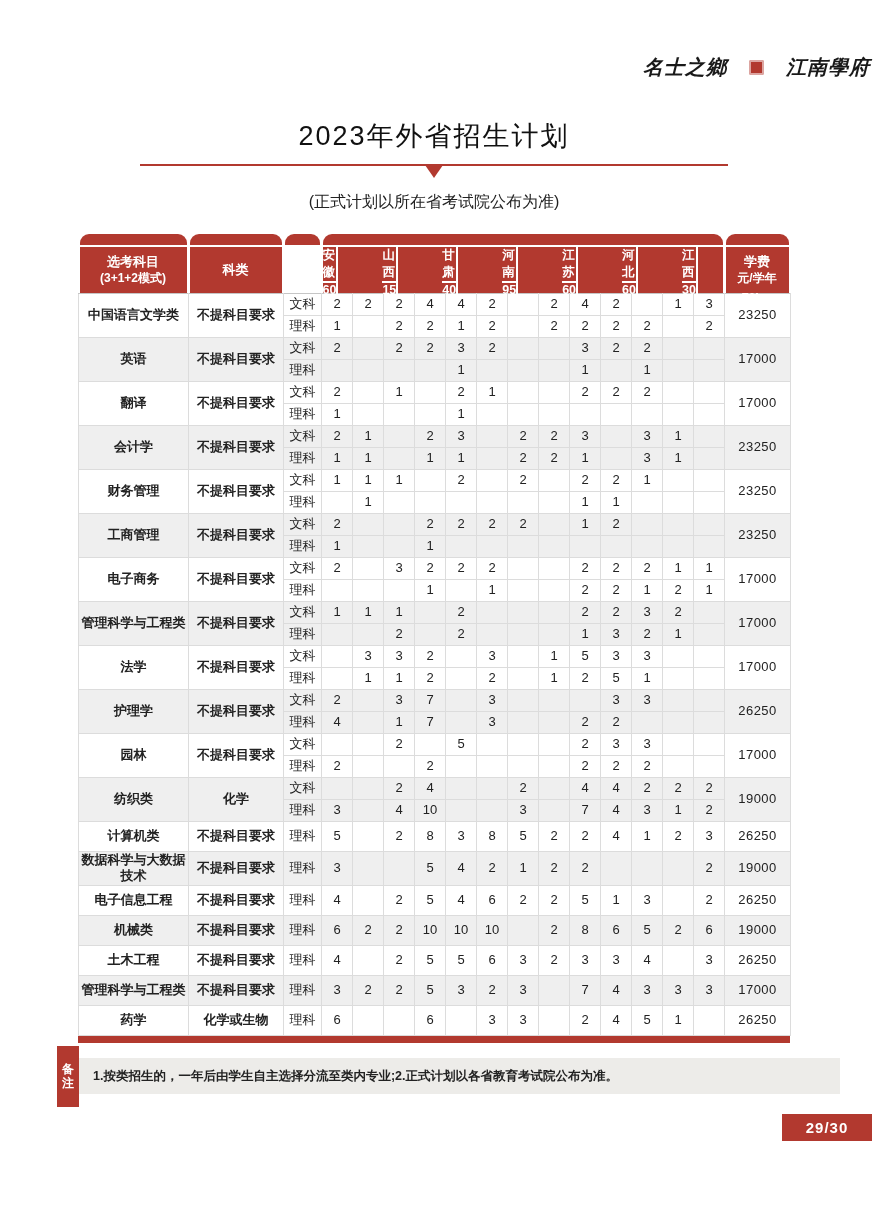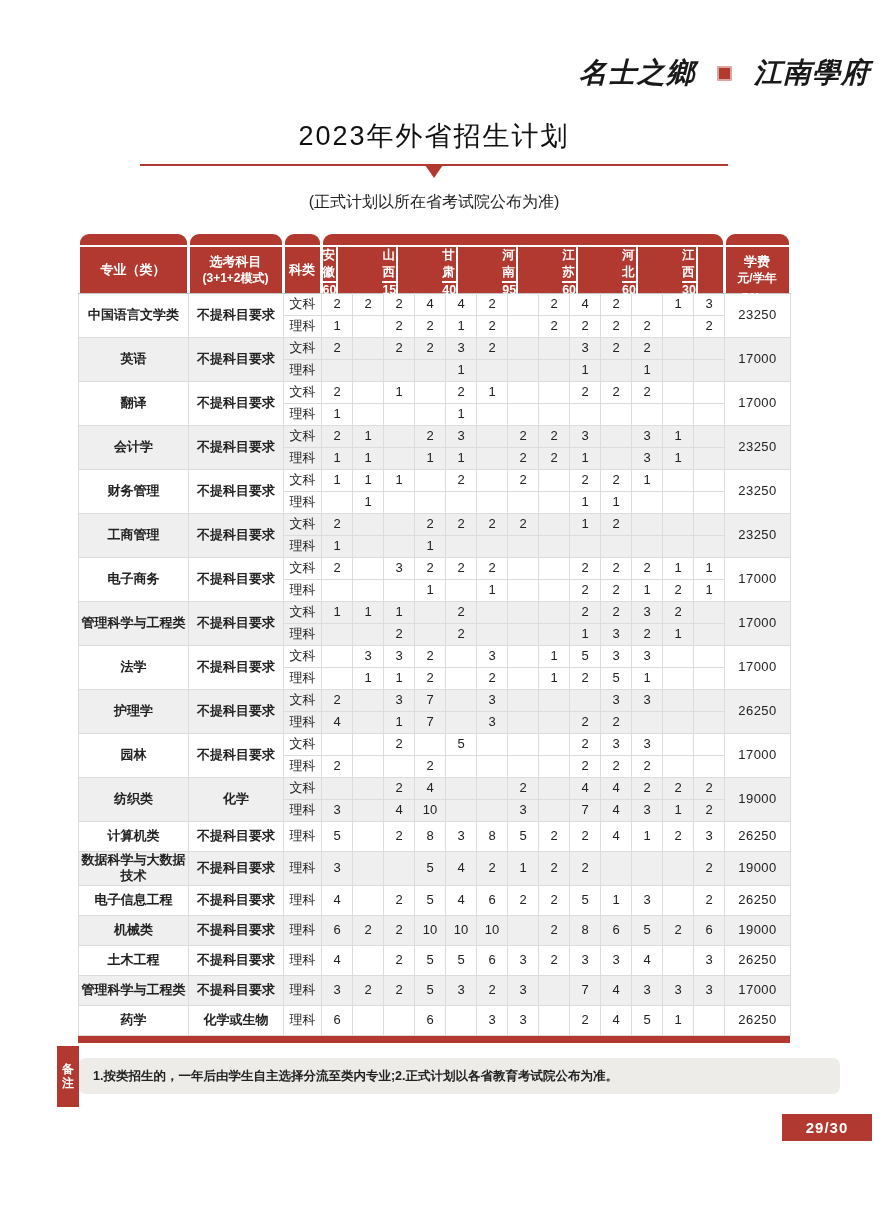--- a/index.html
+++ b/index.html
@@ -14,21 +14,21 @@
     --row-alt:#efefef;
     --note-bg:#edece9;
     --border:#dcdcdc;
     --border-dark:#c6c6c6;
   }
   .content { position:absolute; left:78px; top:0; width:712px; }
 
   
   .logo { position:absolute; top:54px; right:16px; display:flex; align-items:center; gap:22px;
           font-family:"DejaVu Serif", serif; font-weight:bold; font-style:italic;
-          font-size:28px; color:#191919; letter-spacing:1px; white-space:nowrap; }
+          font-size:20px; color:#191919; letter-spacing:1px; white-space:nowrap; }
   .seal { width:15px; height:15px; background:var(--accent); border-radius:2px;
           box-shadow:inset 0 0 0 2px rgba(255,255,255,.55); flex:0 0 auto; }
 
   
   .title { margin-top:118px; text-align:center; font-size:27px; font-weight:normal;
            letter-spacing:2px; color:#111; }
   .rule { position:relative; height:2px; background:var(--accent); margin:10px 62px 0 62px; }
   .rule-triangle { position:absolute; left:50%; top:1px; transform:translateX(-50%);
            width:0; height:0; border-left:9px solid transparent; border-right:9px solid transparent;
            border-top:13px solid var(--accent); }
@@ -71,21 +71,21 @@
   td.category-cell { font-size:12px; }
   td.fee-cell { font-size:13px; letter-spacing:.5px; }
   .tbar { width:712px; height:7px; background:var(--accent); }
 
   
   .note { position:absolute; left:57px; top:1046px; width:783px; display:flex; align-items:center; }
   .note-label { flex:0 0 22px; background:var(--accent); color:#fff; font-size:12px; font-weight:bold;
            width:22px; min-height:46px; display:flex; align-items:center; justify-content:center;
            text-align:center; line-height:1.2; padding:16px 4px; word-break:break-all; }
   .note-body { flex:1; background:var(--note-bg); min-height:36px; display:flex; align-items:center;
-           padding:0 14px; font-size:12.5px; font-weight:bold; color:#222;border-radius:7px; }
+           padding:0 14px; font-size:12.5px; font-weight:bold; color:#222; }
 
   
   .pagenum { position:absolute; left:782px; top:1114px; width:90px; height:27px;
            background:var(--accent); color:#fff; font-size:15px; font-weight:bold;
            display:flex; align-items:center; justify-content:center; letter-spacing:1px; }
 </style>
 </head>
 <body>
 
 <div class="logo">
@@ -102,23 +102,20 @@
   </div>
   <div class="subtitle">(正式计划以所在省考试院公布为准)</div>
 
   <div class="thead">
     <div class="cap"></div>
     <div class="cap"></div>
     <div class="cap"></div>
     <div class="cap cap-prov"></div>
     <div class="cap"></div>
 
-    <div class="hcell">
-      <span>专业（类）</span>
-    </div>
     <div class="hcell">
       <span>选考科目</span>
       <span class="sub">(3+1+2模式)</span>
     </div>
     <div class="hcell">
       <span>科类</span>
     </div>
     <div class="hprov-wrap">
         <div class="hprov">
           <div class="pname">安徽</div>

